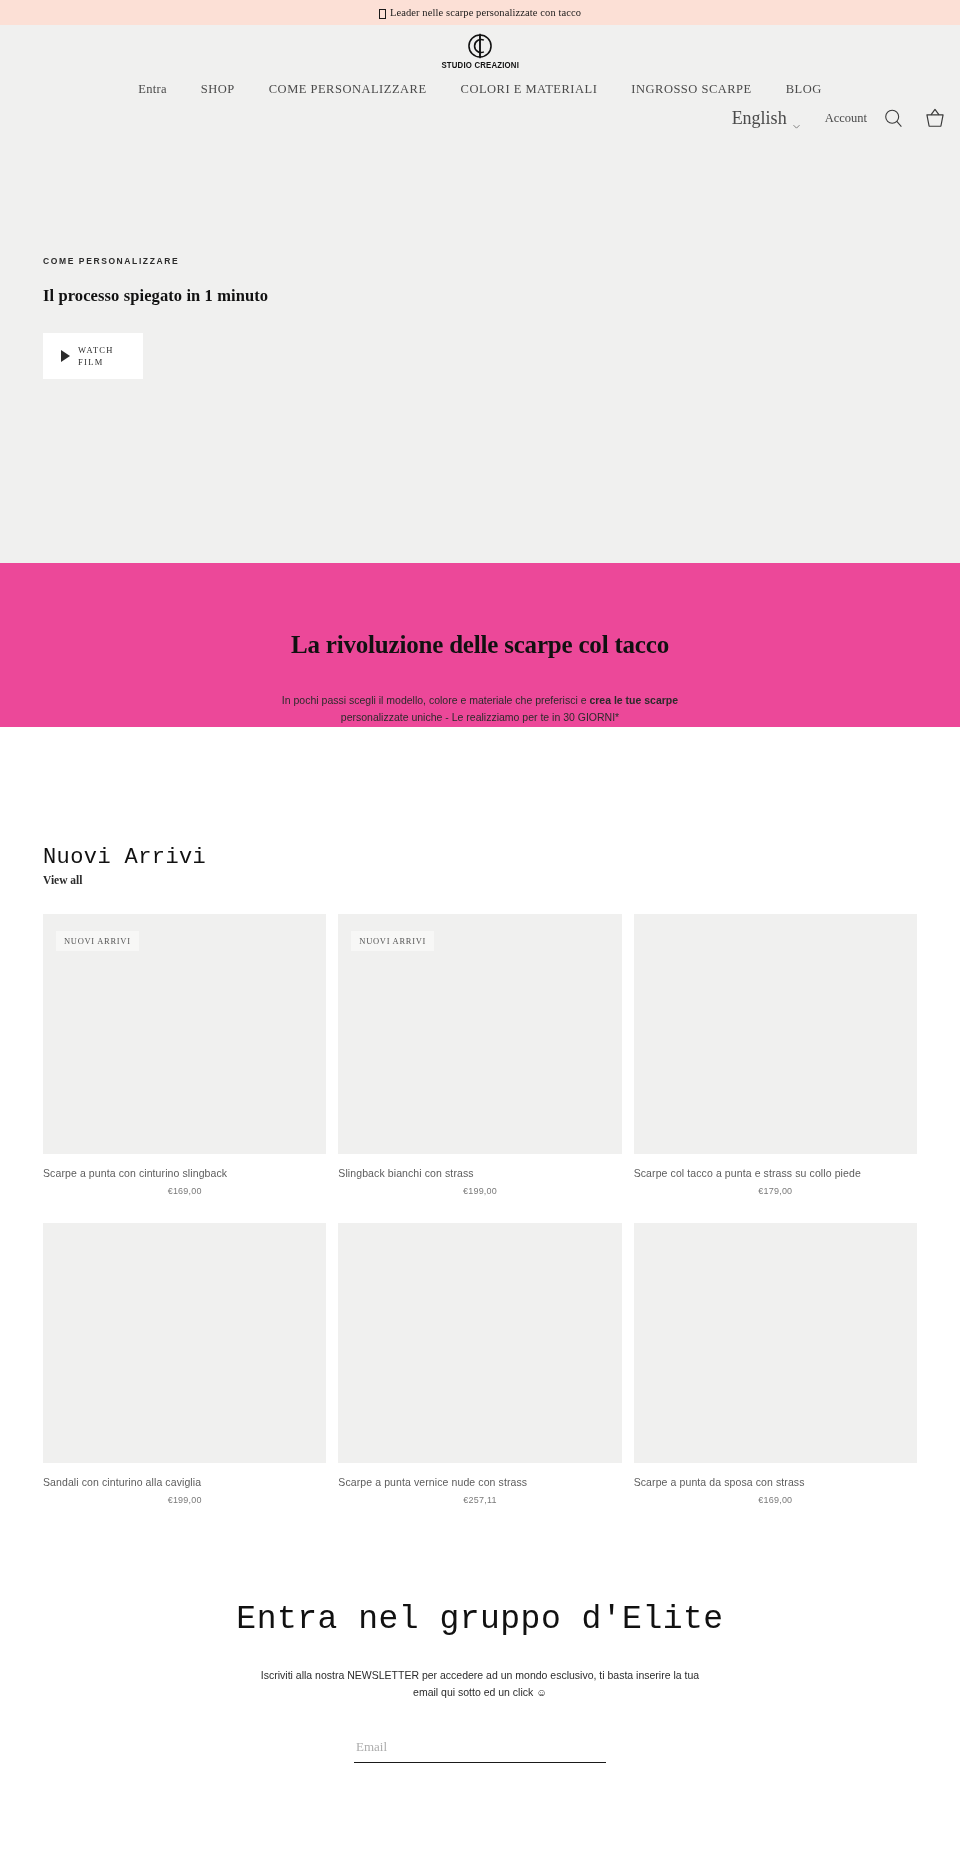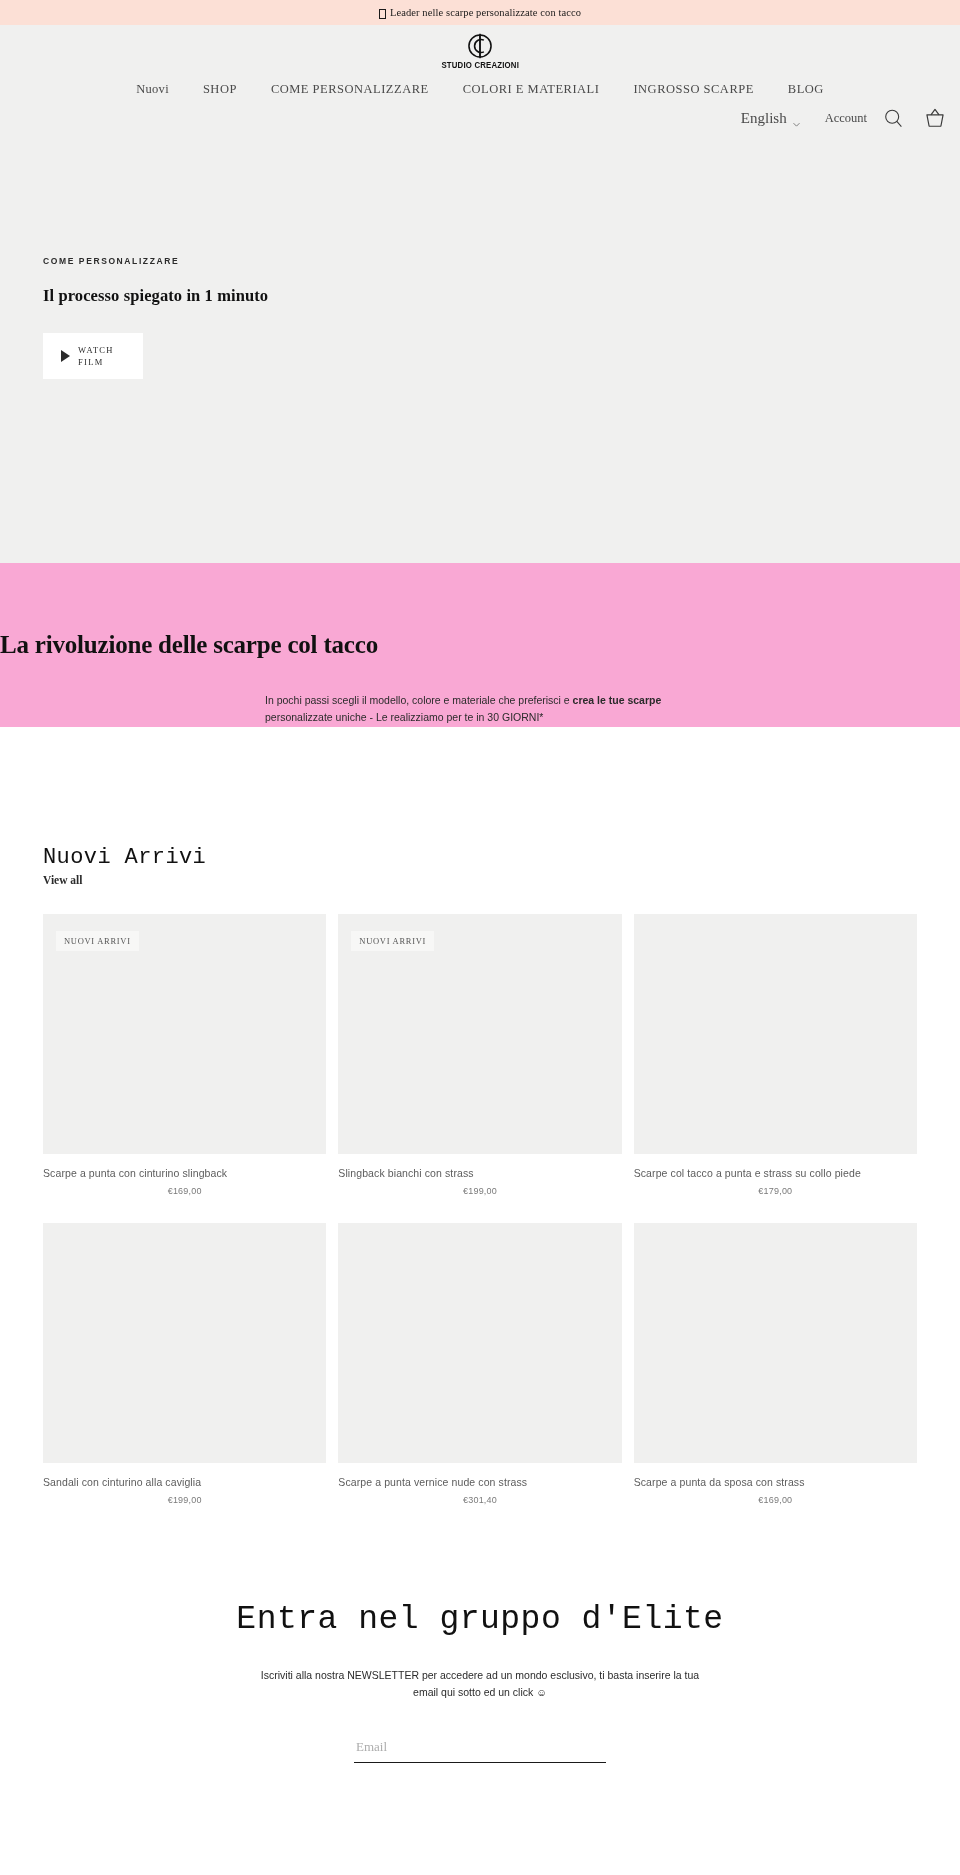--- a/index.html
+++ b/index.html
@@ -91,21 +91,21 @@
     gap: 16px;
     padding: 8px 14px 14px 0;
   }
   .lang-select {
     display: flex;
     align-items: flex-end;
     gap: 5px;
     cursor: pointer;
   }
   .lang-label {
-    font-size: 15px;
+    font-size: 18px;
     color: #4a4a4a;
   }
   .chev {
     width: 9px;
     height: 9px;
     position: relative;
     top: 2px;
   }
   .account-link {
     font-size: 12.5px;
@@ -177,22 +177,23 @@
     letter-spacing: 1.3px;
     color: #2b2b2b;
     text-align: left;
     line-height: 1.45;
     text-transform: uppercase;
     width: 45px;
   }
 
   
   .intro {
-    background: #f9a8d4;
+    background: #ec4899;
     padding: 68px 0 0 0;
+    text-align: center;
   }
   .intro-title {
     font-family: "Liberation Serif", serif;
     font-size: 25px;
     font-weight: 700;
     color: #111;
     letter-spacing: -0.2px;
   }
   .intro-sub {
     margin: 33px auto 0;
@@ -321,21 +322,21 @@
     <svg class="logo-mark" viewBox="0 0 40 40">
       <path d="M20 3 A17 17 0 0 0 20 37 Z" fill="none" stroke="#111" stroke-width="2.4"></path>
       <path d="M20 3 A17 17 0 0 1 20 37" fill="none" stroke="#111" stroke-width="2.4"></path>
       <path d="M26 11 A10 10 0 1 0 26 29" fill="none" stroke="#111" stroke-width="2.4"></path>
       <line x1="20" y1="1" x2="20" y2="39" stroke="#111" stroke-width="2.2"></line>
     </svg>
     <div class="logo-text">STUDIO CREAZIONI</div>
   </div>
 
   <nav class="main-nav">
-    <a class="nav-link" href="#">Nuovi</a>
+    <a class="nav-link" href="#">Entra</a>
     <a class="nav-link caps" href="#">SHOP</a>
     <a class="nav-link caps" href="#">COME PERSONALIZZARE</a>
     <a class="nav-link caps" href="#">COLORI E MATERIALI</a>
     <a class="nav-link caps" href="#">INGROSSO SCARPE</a>
     <a class="nav-link caps" href="#">BLOG</a>
   </nav>
 
   <div class="utility-row">
     <div class="lang-select">
       <span class="lang-label">English</span>
@@ -409,21 +410,21 @@
 
     <div class="product-card">
       <div class="product-media"></div>
       <div class="product-title">Sandali con cinturino alla caviglia</div>
       <div class="product-price">€199,00</div>
     </div>
 
     <div class="product-card">
       <div class="product-media"></div>
       <div class="product-title">Scarpe a punta vernice nude con strass</div>
-      <div class="product-price">€301,40</div>
+      <div class="product-price">€257,11</div>
     </div>
 
     <div class="product-card">
       <div class="product-media"></div>
       <div class="product-title">Scarpe a punta da sposa con strass</div>
       <div class="product-price">€169,00</div>
     </div>
 
   </div>
 </section>

